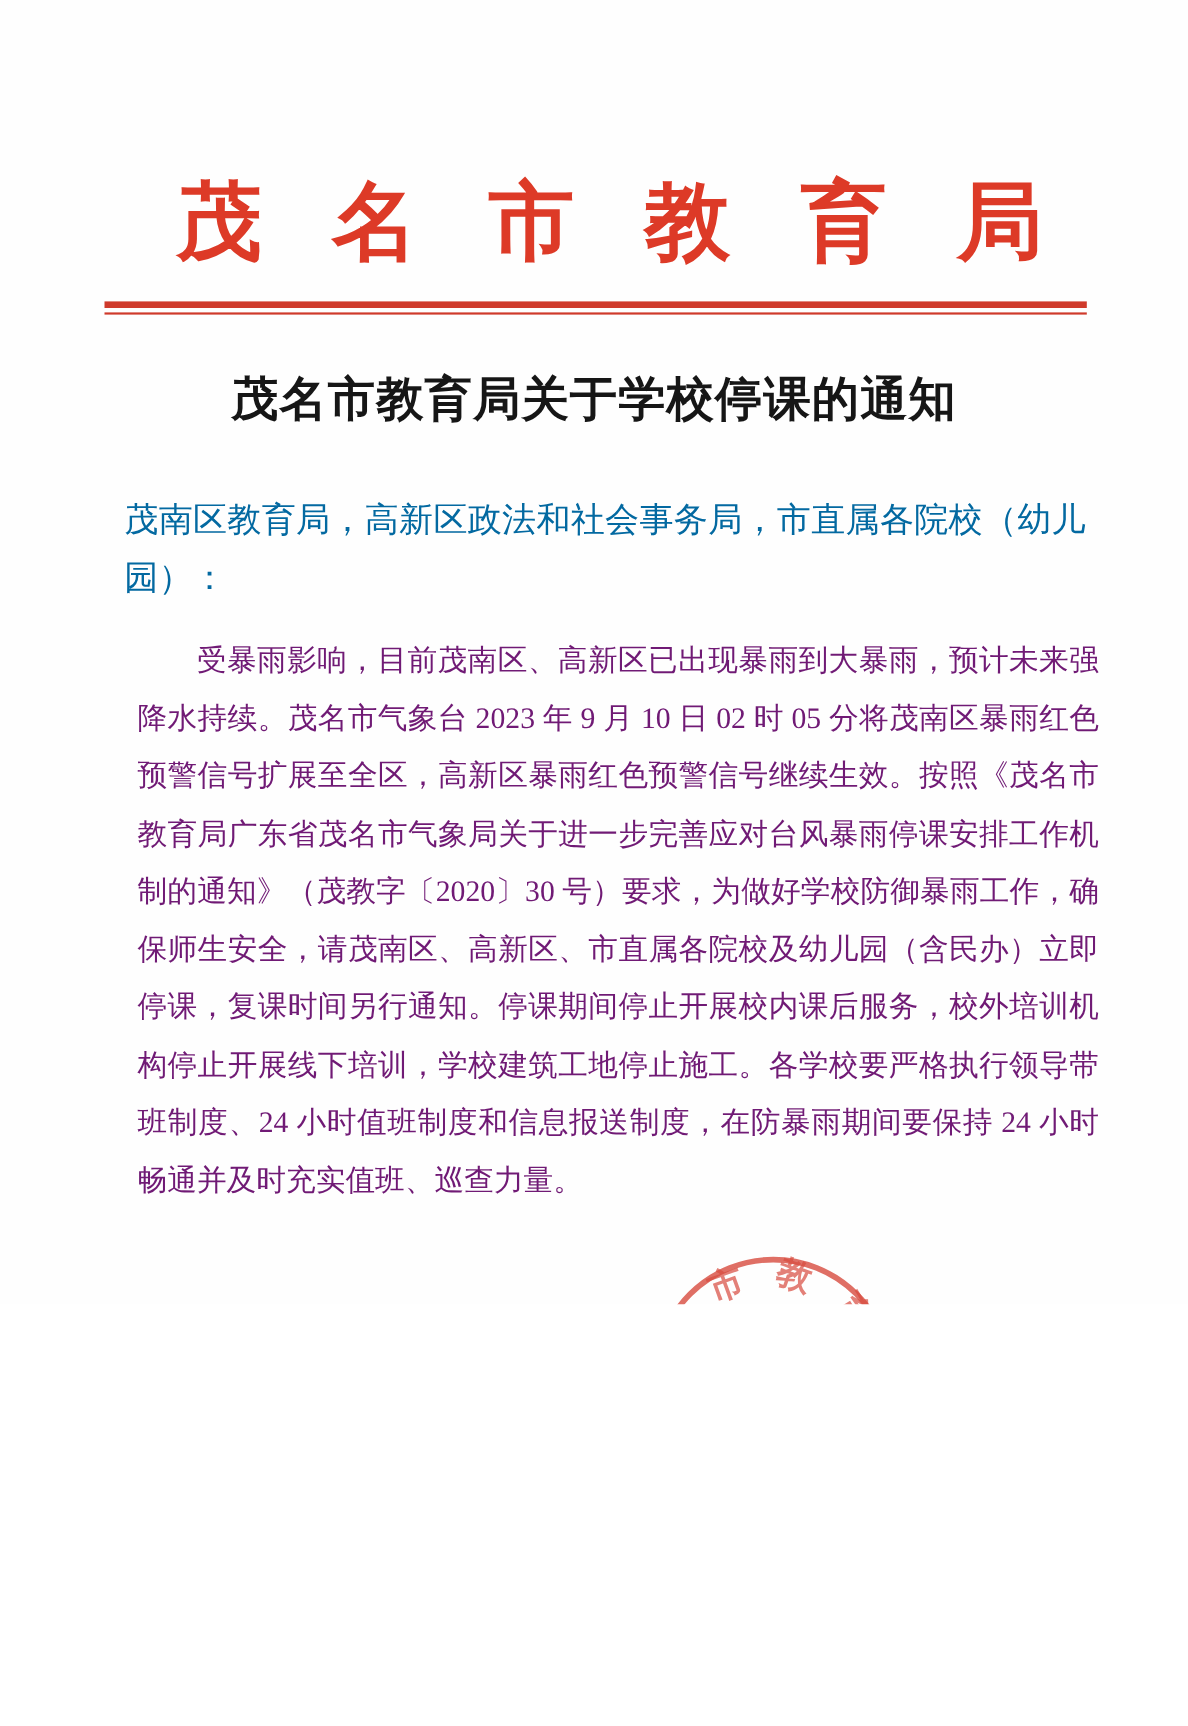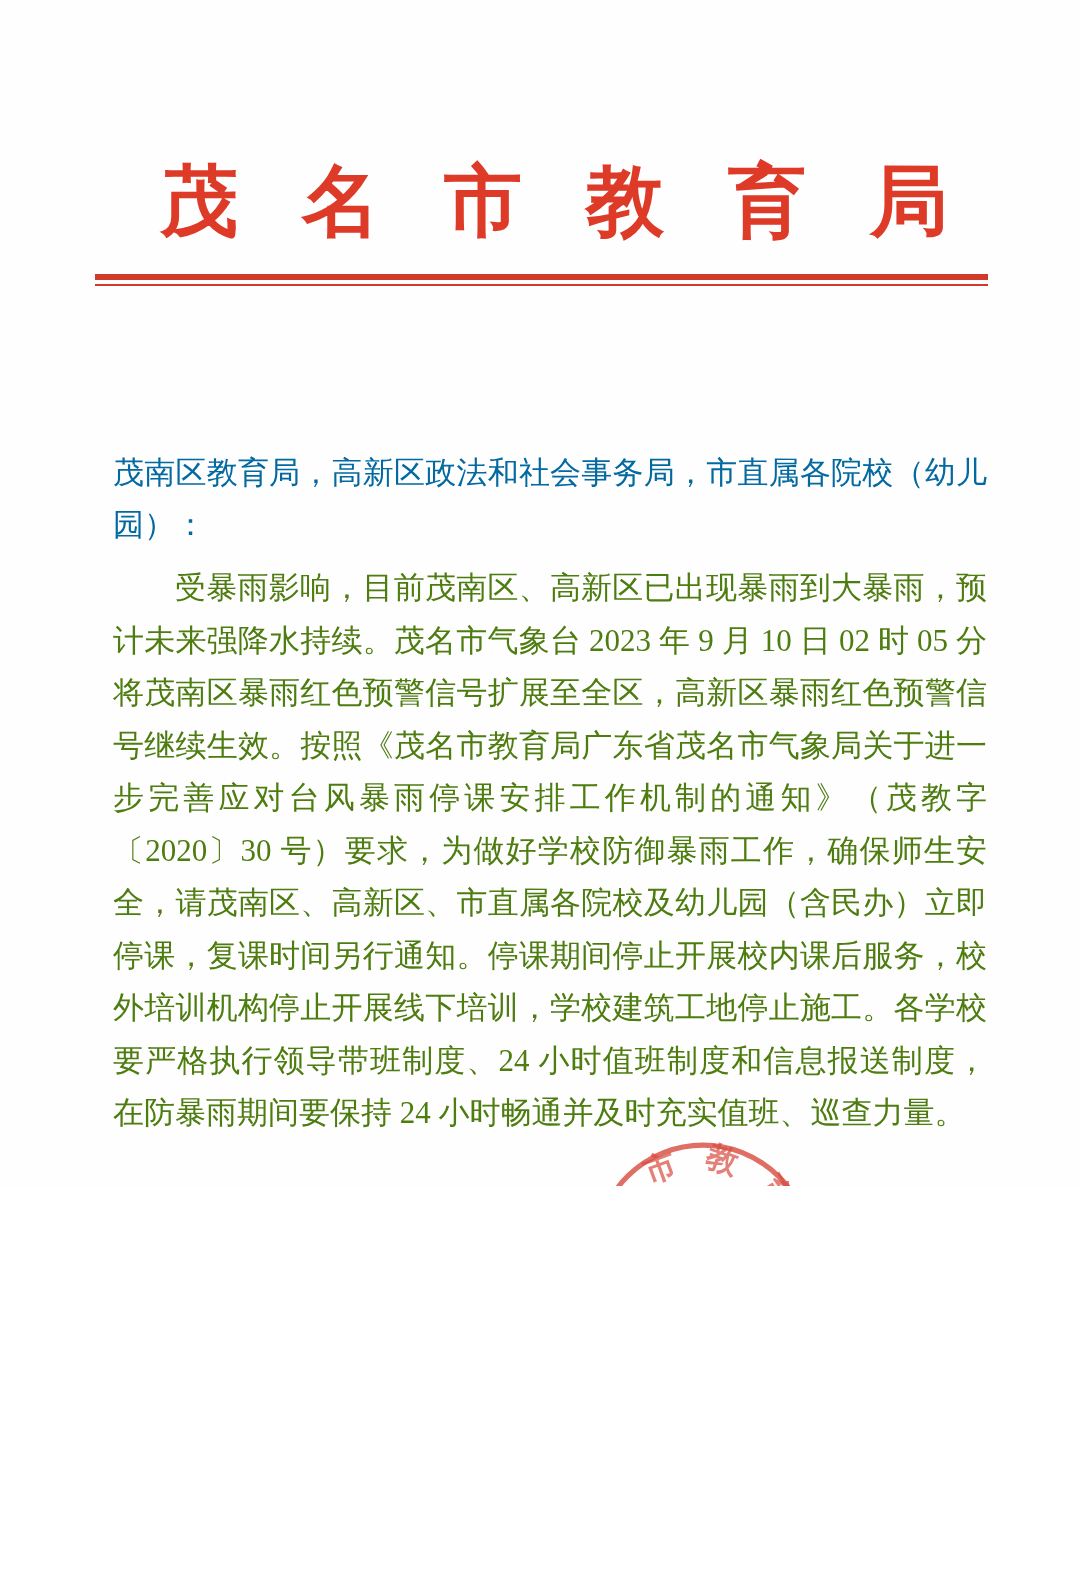--- a/index.html
+++ b/index.html
@@ -53,26 +53,26 @@
     margin: 0;
     font-size: 31px;
     line-height: 52px;
     text-align: justify;
     color: #0369a1;
   }
   .body-para {
     position: absolute;
     left: 113px; top: 562px;
     width: 874px;
-    margin: 0;
-    font-size: 31px;
+    margin: 12px;
+    font-size: 27px;
     line-height: 52.5px;
     text-indent: 2em;
     text-align: justify;
-    color: #4d7c0f;
+    color: #701a75;
   }
 
   
   .sig-agency {
     position: absolute;
     left: 621px; top: 1246px;
     font-size: 31px;
     line-height: 42px;
     letter-spacing: 3px;
     white-space: nowrap;
@@ -108,20 +108,21 @@
 <div class="page">
 
   <div class="agency-name">茂名市教育局</div>
 
   <div class="rule-top">
     <div class="bar-thick"></div>
     <div class="bar-gap"></div>
     <div class="bar-thin"></div>
   </div>
 
+  <h1 class="doc-title">茂名市教育局关于学校停课的通知</h1>
 
   <p class="recipients">茂南区教育局，高新区政法和社会事务局，市直属各院校（幼儿园）：</p>
 
   <p class="body-para">受暴雨影响，目前茂南区、高新区已出现暴雨到大暴雨，预计未来强降水持续。茂名市气象台 2023 年 9 月 10 日 02 时 05 分将茂南区暴雨红色预警信号扩展至全区，高新区暴雨红色预警信号继续生效。按照《茂名市教育局广东省茂名市气象局关于进一步完善应对台风暴雨停课安排工作机制的通知》（茂教字〔2020〕30 号）要求，为做好学校防御暴雨工作，确保师生安全，请茂南区、高新区、市直属各院校及幼儿园（含民办）立即停课，复课时间另行通知。停课期间停止开展校内课后服务，校外培训机构停止开展线下培训，学校建筑工地停止施工。各学校要严格执行领导带班制度、24 小时值班制度和信息报送制度，在防暴雨期间要保持 24 小时畅通并及时充实值班、巡查力量。</p>
 
   <div class="seal">
     <svg viewBox="0 0 220 220" width="224" height="224">
       <defs>
         <path id="sealArc" d="M 45 155 A 80 80 0 1 1 175 155" fill="none"></path>
       </defs>

